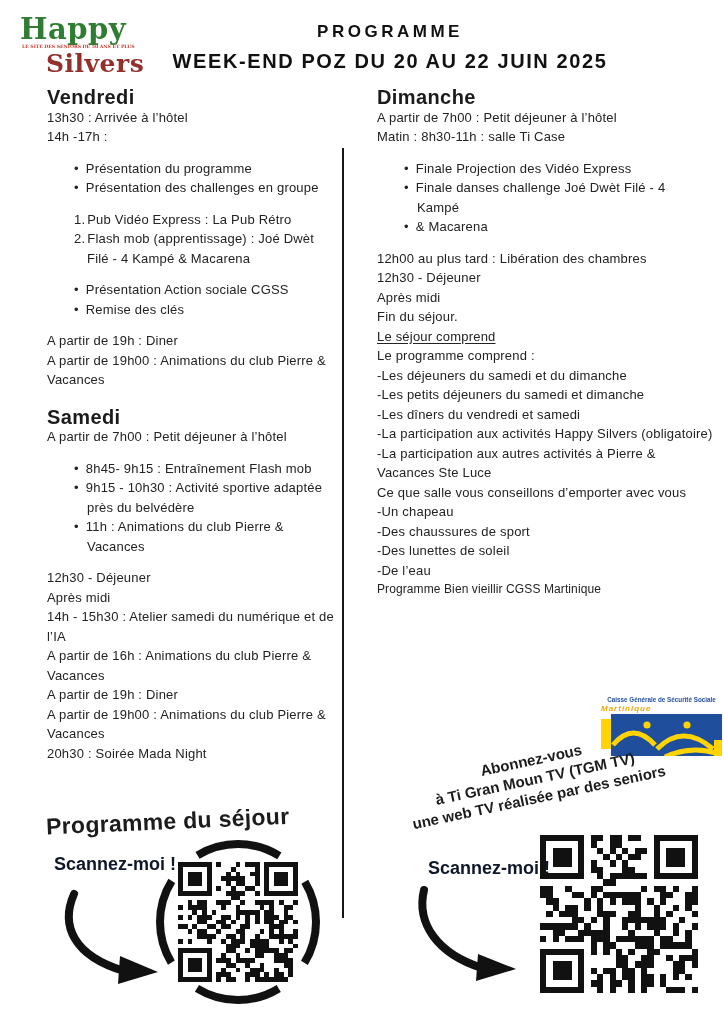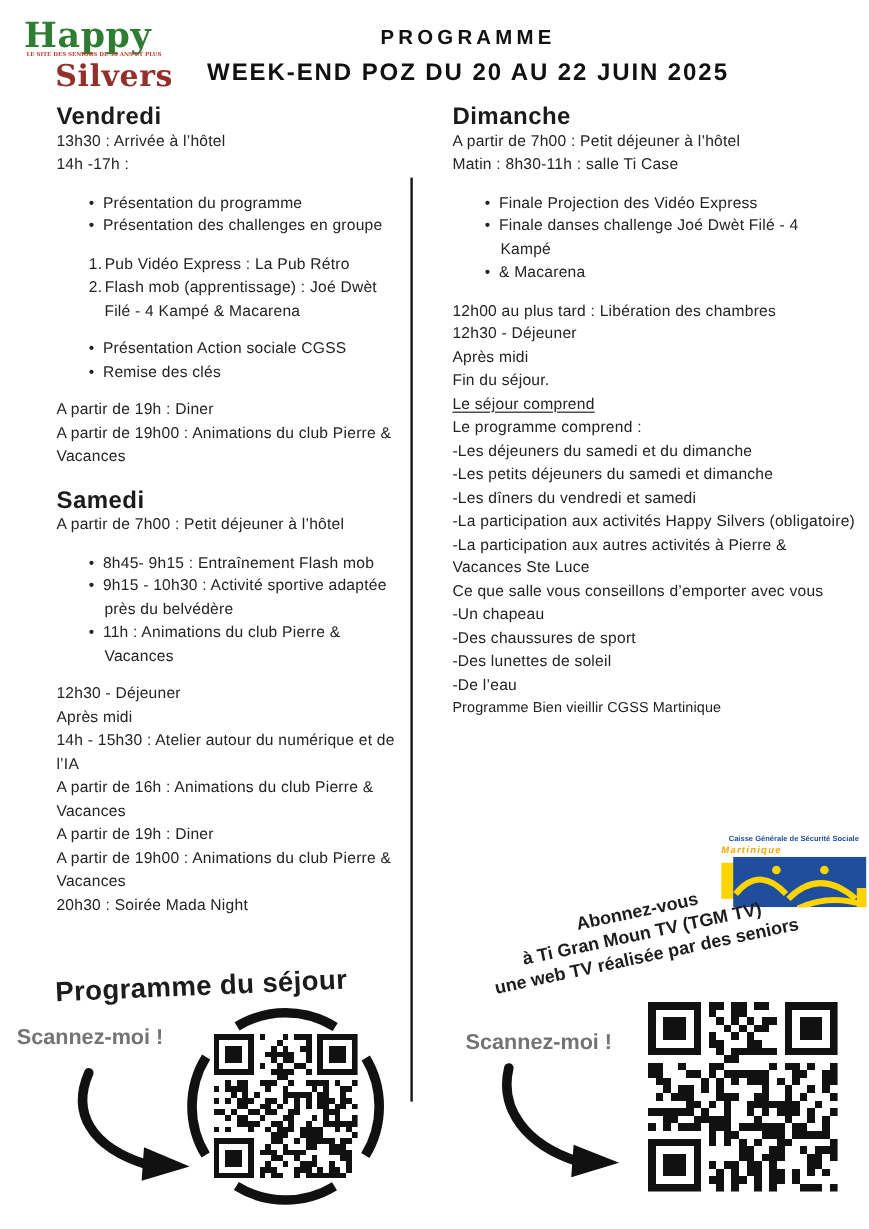--- a/index.html
+++ b/index.html
@@ -49,21 +49,21 @@
                 text-align:left; padding-right:6px; letter-spacing:1px; }
   .cgss-art { display:block; margin-top:1px; }
 
   
   .subscribe { position:absolute; left:385px; top:750px; width:300px; text-align:center;
                transform:rotate(-12deg); font-weight:bold; font-size:15px; line-height:19px; color:#1c1c1c; }
 
   .program-sejour { position:absolute; left:46px; top:808px; width:250px; font-size:23px;
                     font-weight:bold; color:#1c1c1c; transform:rotate(-2.5deg); letter-spacing:0.3px; }
 
-  .scan-label { position:absolute; font-size:18px; font-weight:bold; color:#737373; }
+  .scan-label { position:absolute; font-size:18px; font-weight:bold; color:#0f172a;margin-left:40px; }
   .scan-left  { left:14px;  top:854px; }
   .scan-right { left:388px; top:858px; }
 
   .arrow { position:absolute; }
   .arrow-left  { left:58px;  top:888px; }
   .arrow-right { left:412px; top:884px; }
 
   .qr { position:absolute; }
   .qr-left-frame { left:150px; top:834px; }
   .qr-left  { left:178px; top:861px; width:120px; height:122px; }
@@ -114,21 +114,21 @@
     <p class="mt20">A partir de 7h00 : Petit déjeuner à l’hôtel</p>
 
     <ul class="bullets mt20">
       <li>8h45- 9h15 : Entraînement Flash mob</li>
       <li>9h15 - 10h30 : Activité sportive adaptée près du belvédère</li>
       <li>11h : Animations du club Pierre &amp; Vacances</li>
     </ul>
 
     <p class="mt10">12h30 - Déjeuner</p>
     <p class="mt12">Après midi</p>
-    <p>14h - 15h30 : Atelier autour du numérique et de l’IA</p>
+    <p>14h - 15h30 : Atelier samedi du numérique et de l’IA</p>
     <p>A partir de 16h : Animations du club Pierre &amp; Vacances</p>
     <p class="mt10">A partir de 19h : Diner</p>
     <p>A partir de 19h00 : Animations du club Pierre &amp; Vacances</p>
     <p>20h30 : Soirée Mada Night</p>
   </div>
 
   <div class="col col-right">
     <h2 class="day-heading">Dimanche</h2>
 
     <p class="mt26">A partir de 7h00 : Petit déjeuner à l’hôtel</p>

